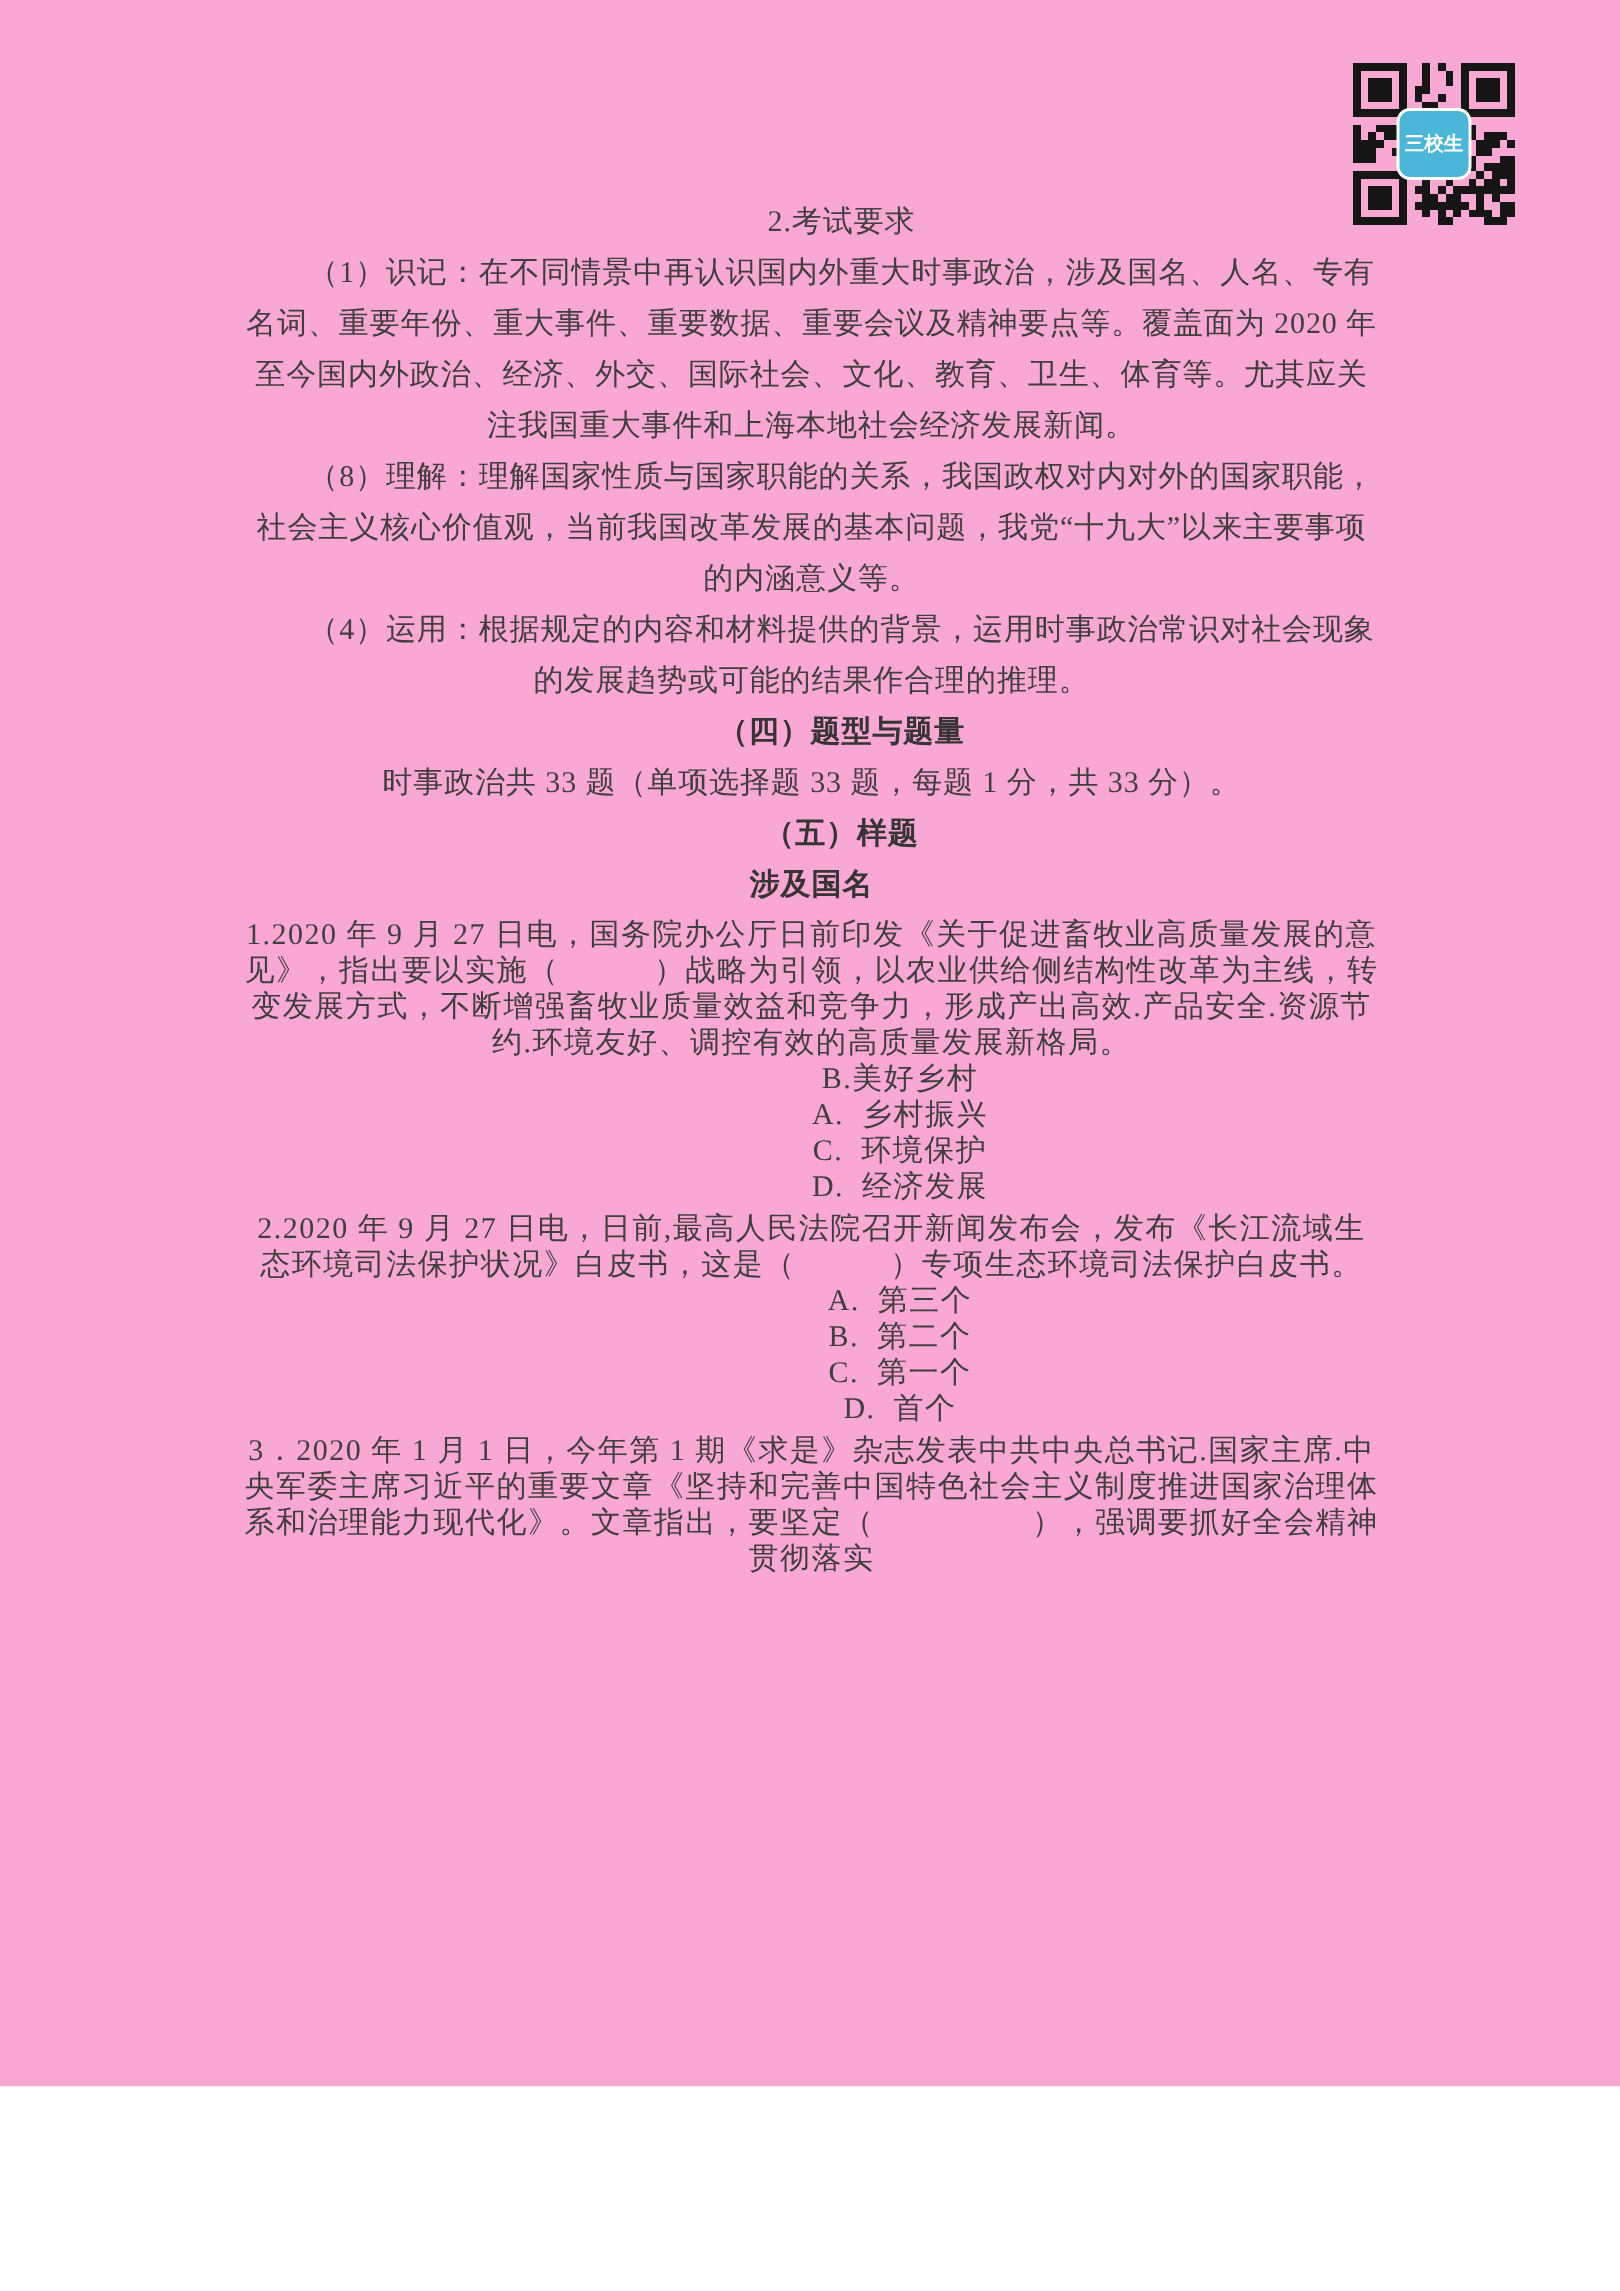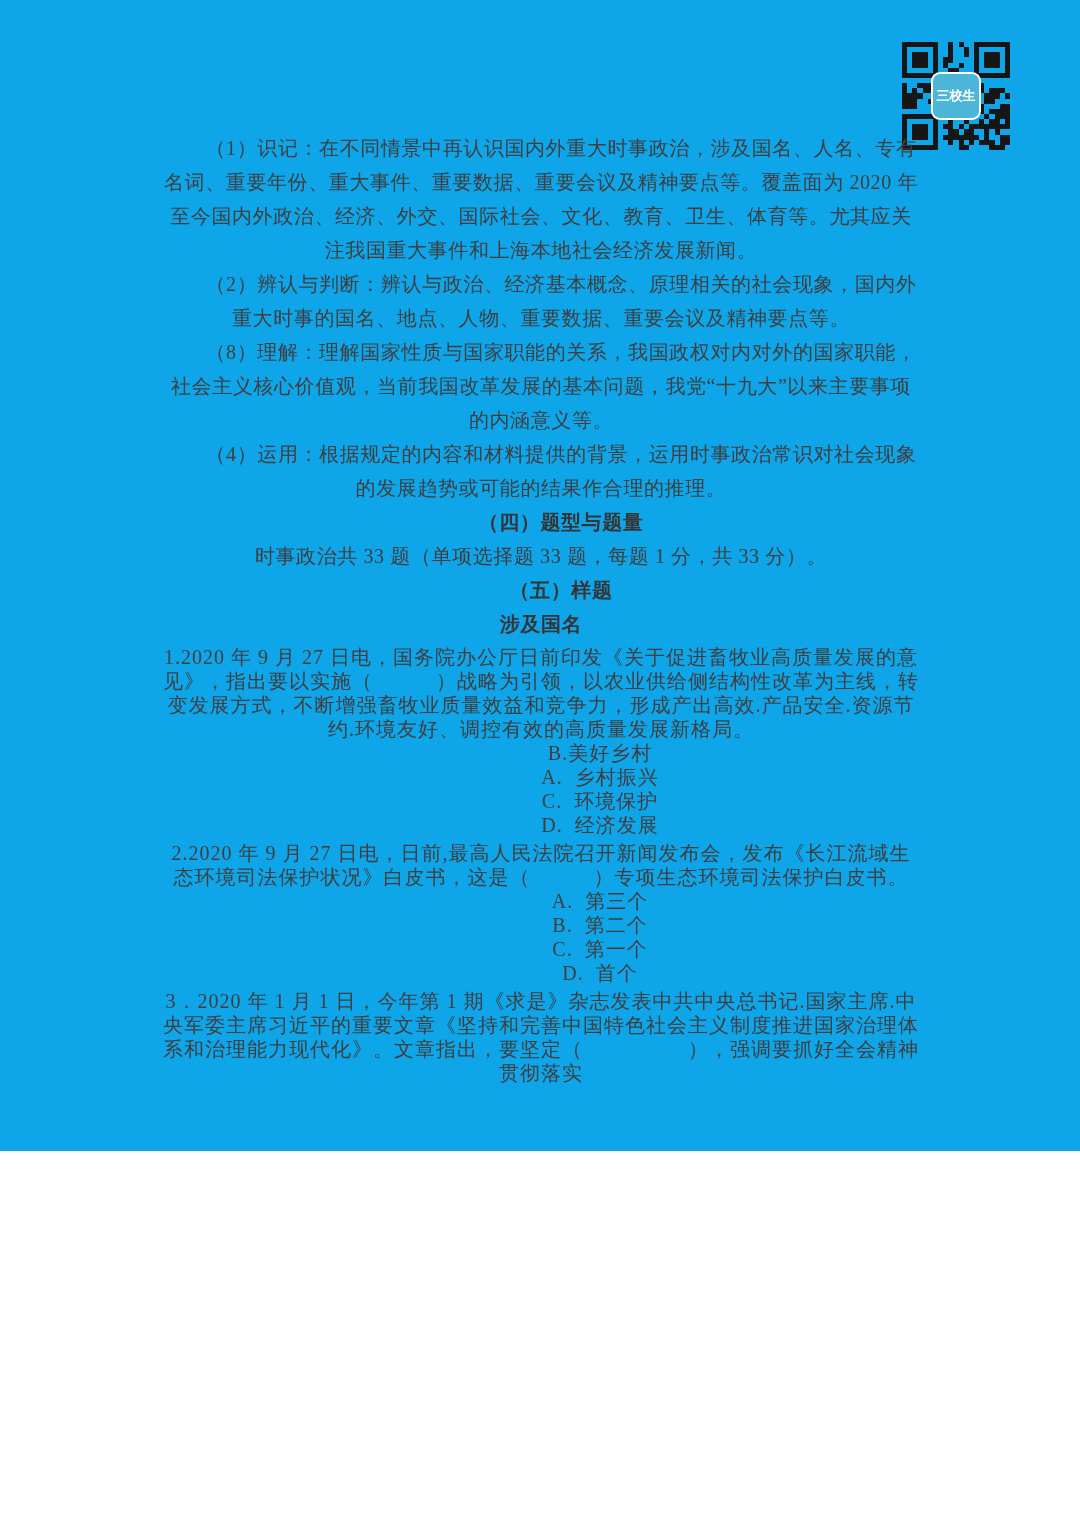--- a/index.html
+++ b/index.html
@@ -1,19 +1,19 @@
 <!DOCTYPE html>
 <html><head>
 <meta charset="utf-8">
 <style>
   html,body{margin:0;padding:0;background:#ffffff;}
   .page{
     position:relative;
-    width:1080px;height:1151px;
-    background:#0ea5e9;
+    width:1080px;height:1391px;
+    background:#f9a8d4;
     font-family:"Liberation Serif","DejaVu Serif",serif;
     color:#403e3e;
     overflow:hidden;
   }
   .content{position:absolute;left:162px;top:131px;width:758px;}
   .content p{margin:0;text-align:center;}
   .s1{font-size:20px;line-height:34px;letter-spacing:0.6px;text-align:justify;}
   .indent2{text-indent:2em;}
   .bold{font-weight:bold;color:#363434;}
   .mid{font-size:20px;line-height:34px;letter-spacing:0.6px;}
@@ -276,23 +276,23 @@
         <rect x="17" y="20" width="1" height="1"></rect>
         <rect x="18" y="20" width="1" height="1"></rect>
         <rect x="19" y="20" width="1" height="1"></rect>
       </svg>
     <div class="qr-badge" style="background: rgb(76, 182, 216);">
       <span>三校生</span>
     </div>
   </div>
 
   <div class="content">
+    <p class="s1 indent2">2.考试要求</p>
 
     <p class="s1 indent2">（1）识记：在不同情景中再认识国内外重大时事政治，涉及国名、人名、专有名词、重要年份、重大事件、重要数据、重要会议及精神要点等。覆盖面为 2020 年至今国内外政治、经济、外交、国际社会、文化、教育、卫生、体育等。尤其应关注我国重大事件和上海本地社会经济发展新闻。</p>
-    <p class="s1 indent2">（2）辨认与判断：辨认与政治、经济基本概念、原理相关的社会现象，国内外重大时事的国名、地点、人物、重要数据、重要会议及精神要点等。</p>
     <p class="s1 indent2">（8）理解：理解国家性质与国家职能的关系，我国政权对内对外的国家职能，社会主义核心价值观，当前我国改革发展的基本问题，我党“十九大”以来主要事项的内涵意义等。</p>
     <p class="s1 indent2">（4）运用：根据规定的内容和材料提供的背景，运用时事政治常识对社会现象的发展趋势或可能的结果作合理的推理。</p>
 
     <p class="mid indent2 bold">（四）题型与题量</p>
     <p class="mid">时事政治共 33 题（单项选择题 33 题，每题 1 分，共 33 分）。</p>
     <p class="mid indent2 bold">（五）样题</p>
     <p class="mid bold">涉及国名</p>
 
     <div class="qsec question">
       <p class="stem">1.2020 年 9 月 27 日电，国务院办公厅日前印发《关于促进畜牧业高质量发展的意见》，指出要以实施（　　　）战略为引领，以农业供给侧结构性改革为主线，转变发展方式，不断增强畜牧业质量效益和竞争力，形成产出高效.产品安全.资源节约.环境友好、调控有效的高质量发展新格局。</p>

